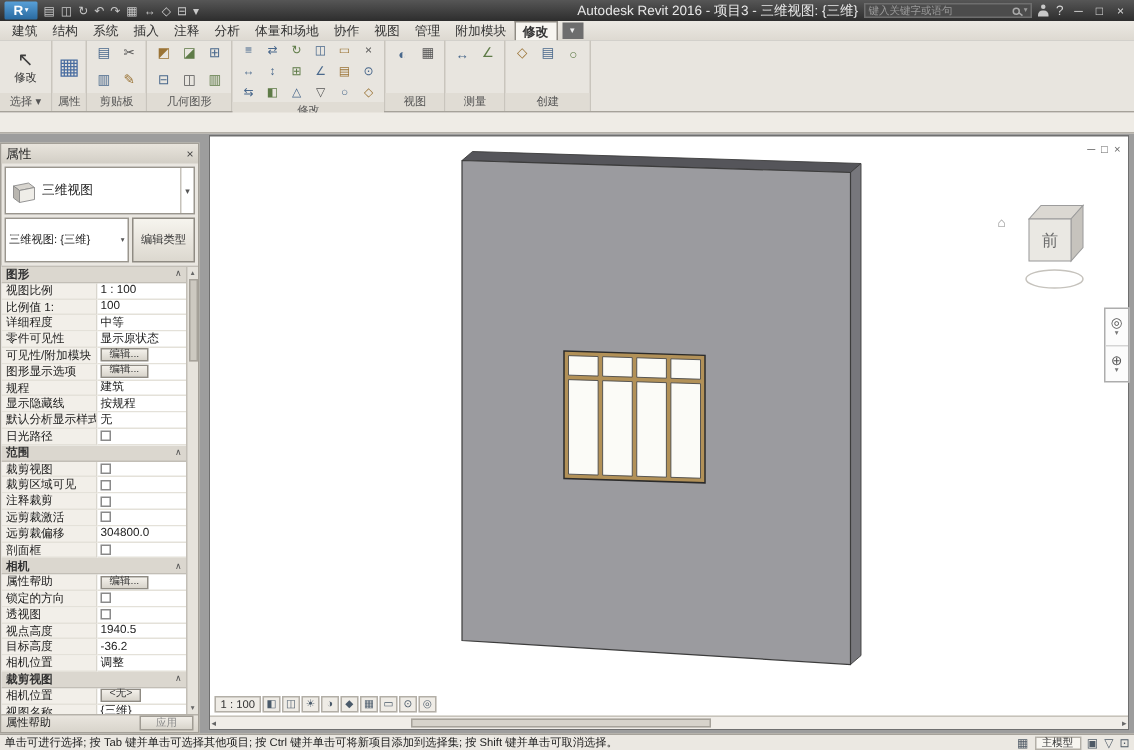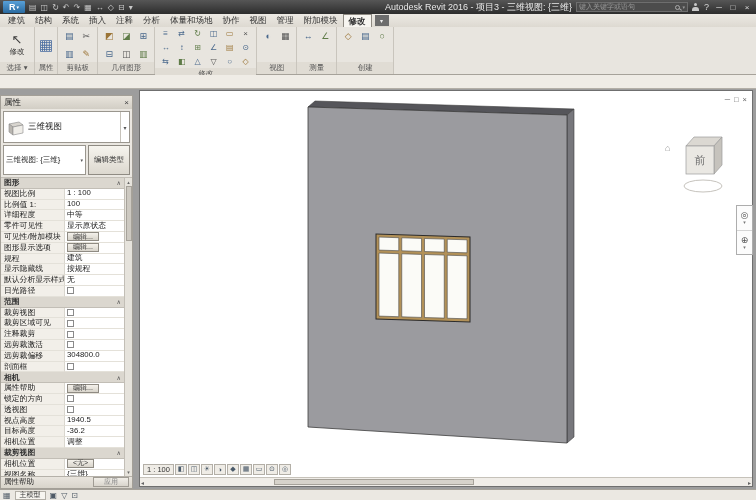--- a/index.html
+++ b/index.html
@@ -476,20 +476,21 @@
     </div>
 
     <div class="hscroll">
       <span>◂</span>
       <div class="hthumb"></div>
       <span class="re">▸</span>
     </div>
   </div>
 
   <div class="statusbar">
+    <span class="hint">单击可进行选择; 按 Tab 键并单击可选择其他项目; 按 Ctrl 键并单击可将新项目添加到选择集; 按 Shift 键并单击可取消选择。</span>
     <span class="sicon">▦</span>
     <span class="worksetbox">主模型</span>
     <span class="sicon">▣</span>
     <span class="sicon">▽</span>
     <span class="sicon">⊡</span>
   </div>
 
 </div>
 
 </body></html>

